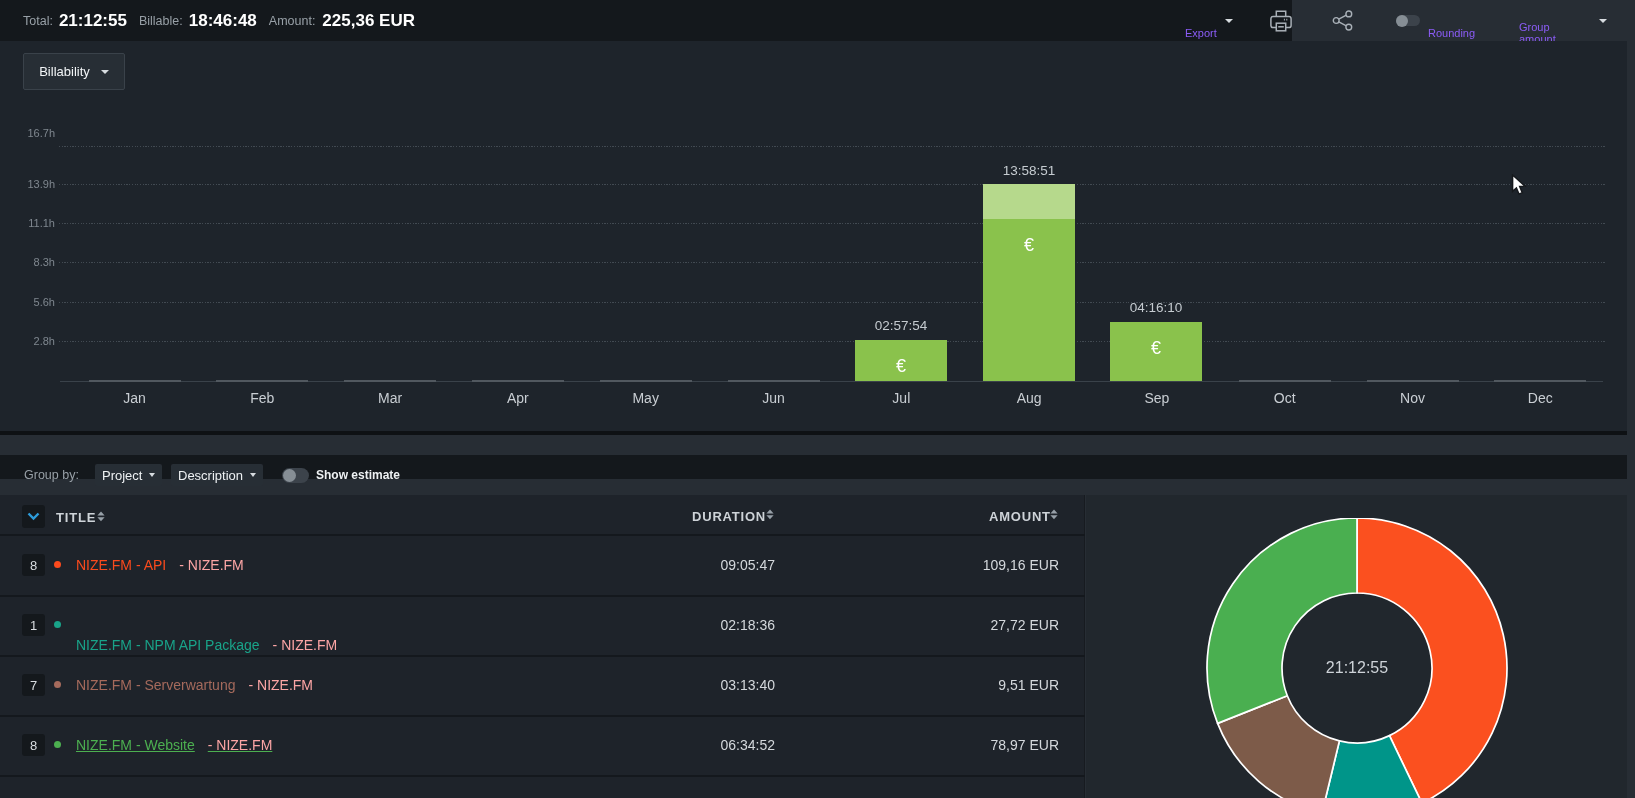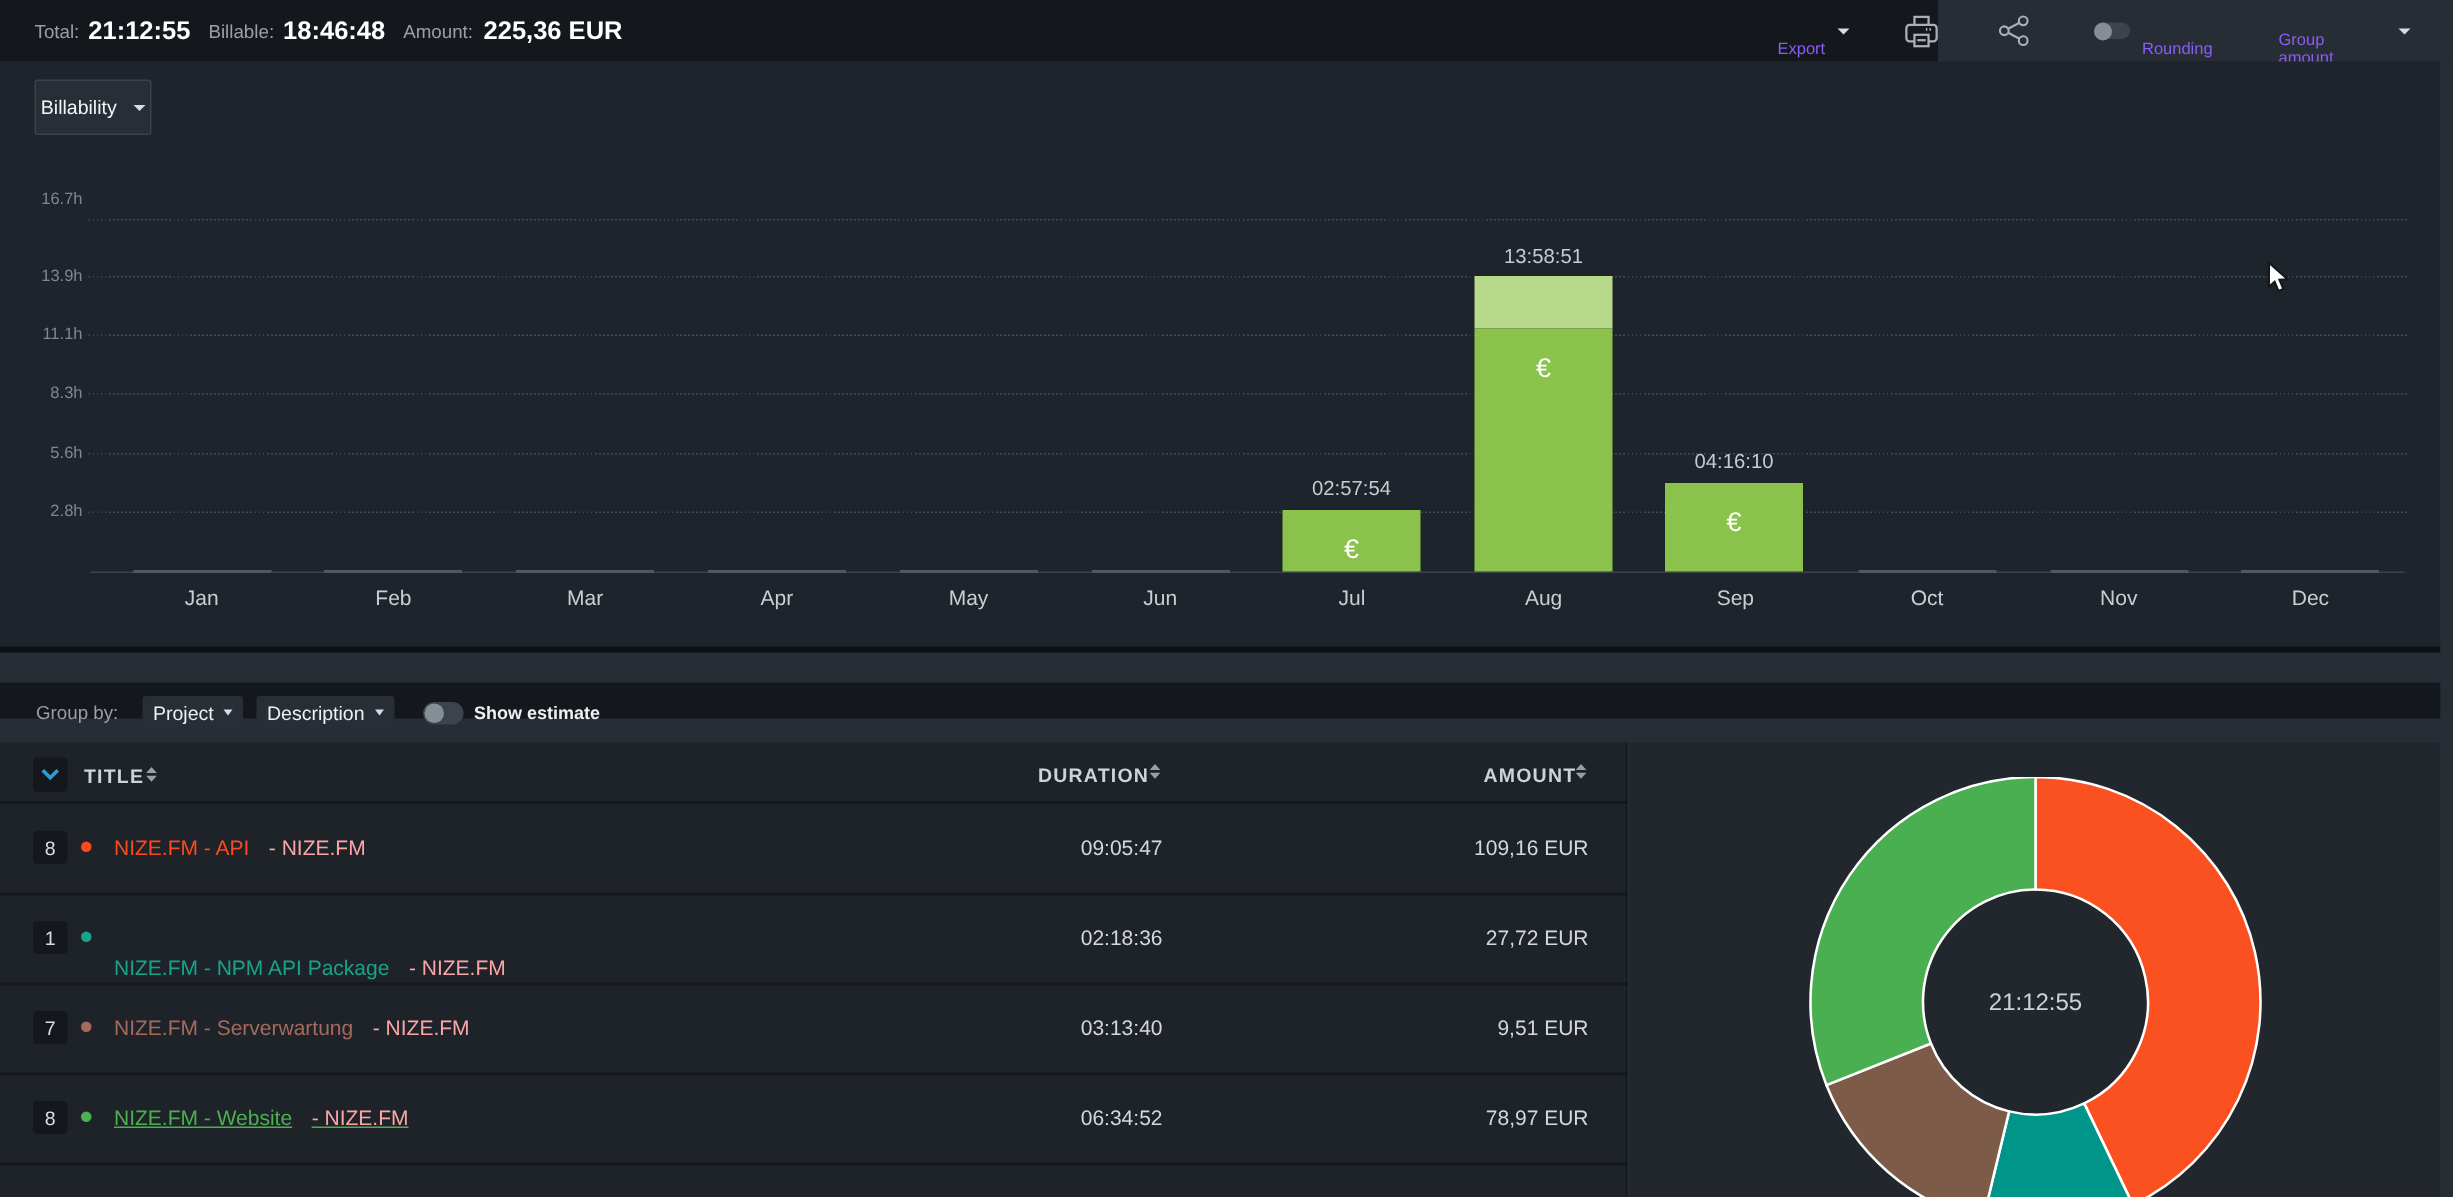--- a/index.html
+++ b/index.html
@@ -5,21 +5,21 @@
 * { margin:0; padding:0; box-sizing:border-box; }
 html,body { width:1635px; height:798px; overflow:hidden; background:#272d34; font-family:"Liberation Sans", sans-serif; }
 .abs { position:absolute; }
 #topbar { position:absolute; left:0; top:0; width:1292px; height:41px; background:#14181c; }
 .tlbl { font-size:12.5px; color:#98a0a7; }
 .tval { font-size:17px; font-weight:bold; color:#ffffff; }
 #topleft { position:absolute; left:23px; top:0; height:41px; display:flex; align-items:center; }
 .tr { position:absolute; height:41px; display:flex; align-items:center; color:#8b5cf6; font-size:11px;margin-top:12px; }
 .caret { display:inline-block; width:0; height:0; border-left:5px solid transparent; border-right:5px solid transparent; border-top:5px solid #d7dce0; margin-left:8px; vertical-align:middle; }
 #chartcard { position:absolute; left:0; top:41px; width:1627px; height:390px; background:#1e242b; }
-#billbtn { position:absolute; left:23px; top:12px; width:78px; height:37px; background:#272e35; border:1px solid #3a424a; border-radius:2px; color:#f2f5f7; font-size:13px; display:flex; align-items:center; justify-content:center; }
+#billbtn { position:absolute; left:23px; top:12px; width:102px; height:37px; background:#272e35; border:1px solid #3a424a; border-radius:2px; color:#f2f5f7; font-size:13px; display:flex; align-items:center; justify-content:center; }
 .gridline { position:absolute; height:1px; background-image:repeating-linear-gradient(90deg,#424a52 0 1.2px,transparent 1.2px 2.7px); }
 .ylab { position:absolute; width:50px; text-align:right; font-size:11px; color:#7f878f; }
 .mlab { position:absolute; width:92px; text-align:center; font-size:14px; color:#c9ced3; }
 .zbar { position:absolute; height:2px; background:#51585f; }
 .bar { position:absolute; background:#8ac24c; }
 .barlight { position:absolute; background:#b6d98c; }
 .barlbl { position:absolute; width:120px; text-align:center; font-size:13.5px; color:#c5cbd0; }
 .euro { position:absolute; width:100%; text-align:center; color:#fff; font-size:18px; font-weight:normal; }
 #axis { position:absolute; left:60px; top:340px; width:1543px; height:1px; background:#3a424a; }
 #groupbar { position:absolute; left:0; top:455px; width:1627px; height:24px; background:#14181c; }

